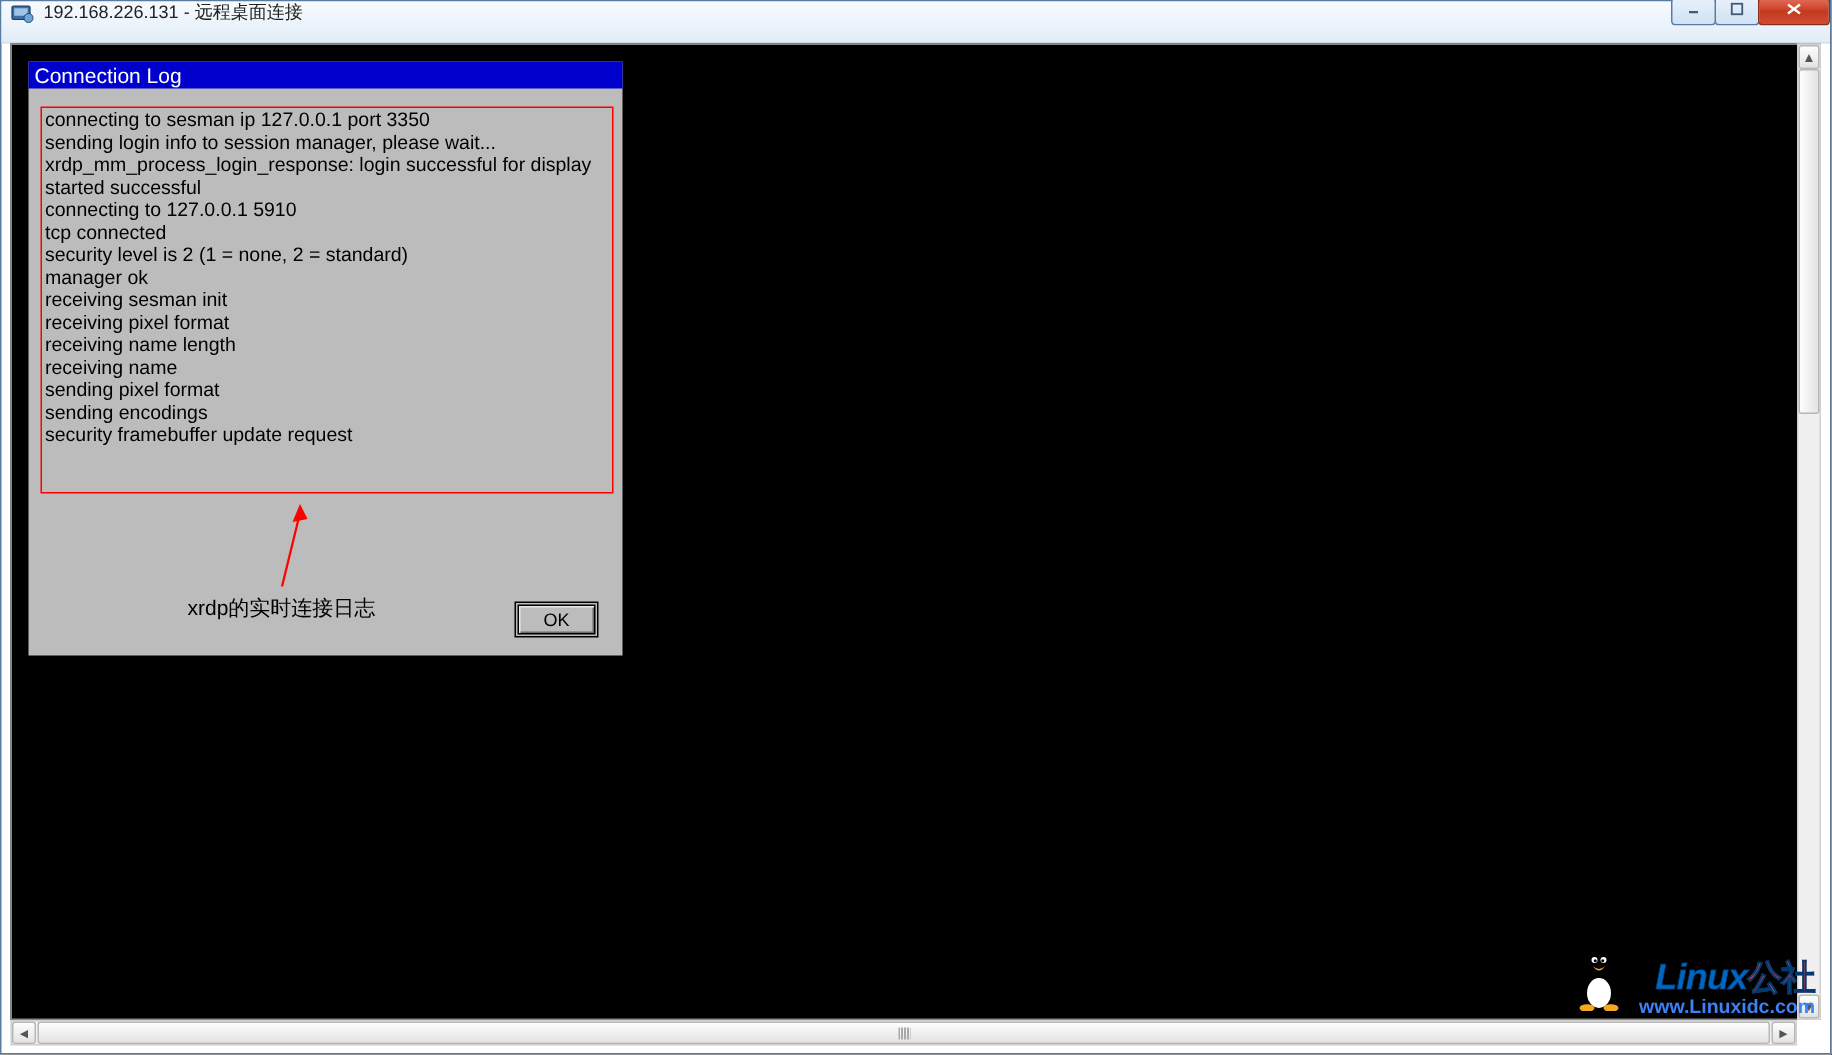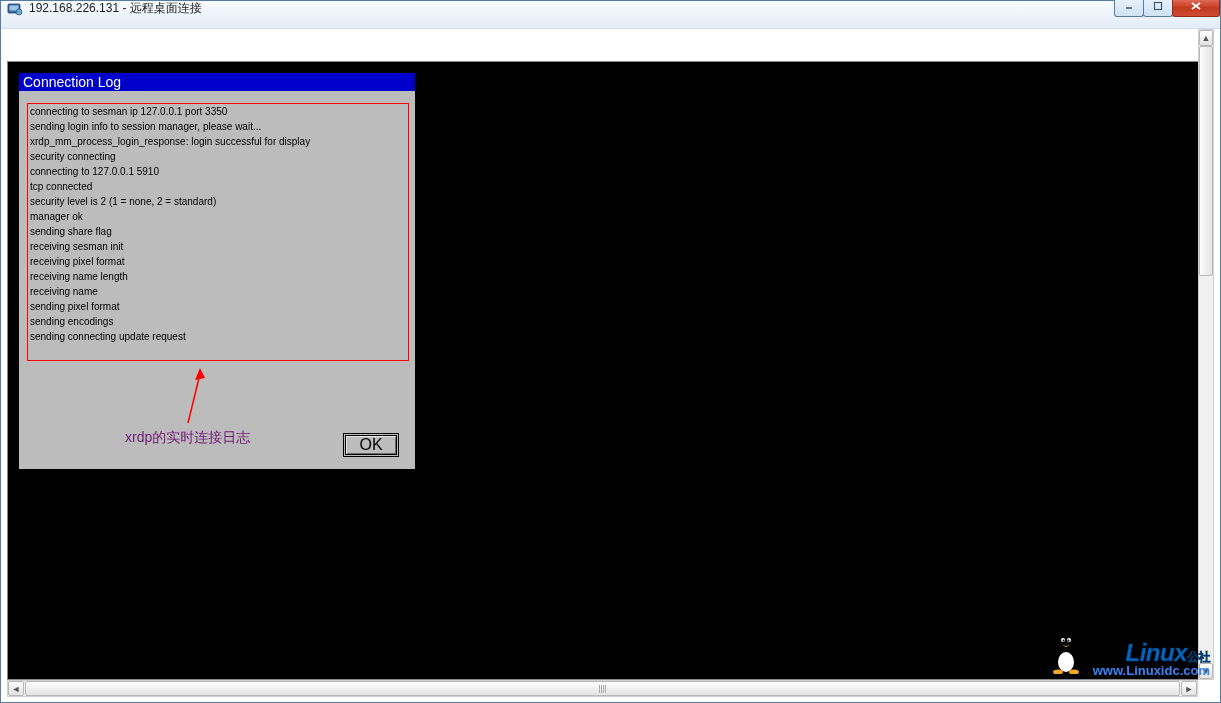--- a/index.html
+++ b/index.html
@@ -71,21 +71,20 @@
   .win-btn svg { display:block; }
   .content-area {
     position: absolute;
     left: 6px;
     top: 28px;
     right: 6px;
     bottom: 22px;
     border: 1px solid #888;
     background: #000;
     overflow: hidden;
-    margin-top: 32px;
   }
   .dialog {
     position: absolute;
     left: 10px;
     top: 10px;
     width: 398px;
     height: 398px;
     background: #bcbcbc;
     border: 1px solid #000;
   }
@@ -101,51 +100,51 @@
     position: absolute;
     left: 8px;
     top: 30px;
     width: 382px;
     height: 258px;
     border: 1px solid #ff0000;
     overflow: hidden;
   }
   .log-line {
     font-family: Tahoma, Arial, sans-serif;
-    font-size: 10px;
+    font-size: 13px;
     color: #000;
     line-height: 15px;
     white-space: nowrap;
     padding: 0 2px;
   }
   .annotation-arrow {
     position: absolute;
     left: 159px;
     top: 295px;
     color: #ff0000;
   }
   .annotation-text {
     position: absolute;
     left: 106px;
     top: 356px;
-    color: #701a75;
+    color: #000000;
     font-family: "Microsoft YaHei", Arial, sans-serif;
     font-size: 14px;
   }
   .ok-btn {
     position: absolute;
     right: 18px;
     bottom: 14px;
     width: 52px;
     height: 20px;
     background: #bcbcbc;
     border: 1px solid #000;
     box-shadow: inset 1px 1px 0 #e8e8e8, inset -1px -1px 0 #6a6a6a;
     font-family: Tahoma, Arial, sans-serif;
-    font-size: 16px;
+    font-size: 12px;
     display: flex;
     align-items: center;
     justify-content: center;
     outline: 1px solid #000;
     outline-offset: 1px;
   }
   .h-scrollbar {
     position: absolute;
     left: 6px;
     right: 22px;
@@ -217,21 +216,21 @@
     pointer-events: none;
   }
   .wm-top {
     font-size: 24px;
     font-style: italic;
     font-weight: bold;
     color: #0066c0;
     -webkit-text-stroke: 0.5px #003a72;
     letter-spacing: -0.5px;
   }
-  .wm-top .suffix { color:#14532d; font-size:12px; font-style:normal; }
+  .wm-top .suffix { color:#ef4444; font-size:23px; font-style:normal; }
   .wm-bottom { font-size: 13px; color: #3b82f6; font-weight: bold; margin-top:-4px; }
   .penguin {
     position:absolute;
     right:136px;
     bottom:28px;
     width:36px;height:44px;
   }
 </style>
 </head>
 <body>
@@ -271,33 +270,32 @@
 
   <div class="content-area">
 
     <div class="dialog">
       <div class="dialog-title">Connection Log</div>
 
       <div class="log-box">
         <div class="log-line">connecting to sesman ip 127.0.0.1 port 3350</div>
         <div class="log-line">sending login info to session manager, please wait...</div>
         <div class="log-line">xrdp_mm_process_login_response: login successful for display</div>
-        <div class="log-line">security connecting</div>
+        <div class="log-line">started successful</div>
         <div class="log-line">connecting to 127.0.0.1 5910</div>
         <div class="log-line">tcp connected</div>
         <div class="log-line">security level is 2 (1 = none, 2 = standard)</div>
         <div class="log-line">manager ok</div>
-        <div class="log-line">sending share flag</div>
         <div class="log-line">receiving sesman init</div>
         <div class="log-line">receiving pixel format</div>
         <div class="log-line">receiving name length</div>
         <div class="log-line">receiving name</div>
         <div class="log-line">sending pixel format</div>
         <div class="log-line">sending encodings</div>
-        <div class="log-line">sending connecting update request</div>
+        <div class="log-line">security framebuffer update request</div>
       </div>
 
       <div class="annotation-arrow">
         <svg width="30" height="60">
           <line x1="22" y1="6" x2="10" y2="55" stroke="#ff0000" stroke-width="1.5"></line>
           <polygon points="22,0 17,12 27,10" fill="#ff0000"></polygon>
         </svg>
       </div>
       <div class="annotation-text">xrdp的实时连接日志</div>
 

